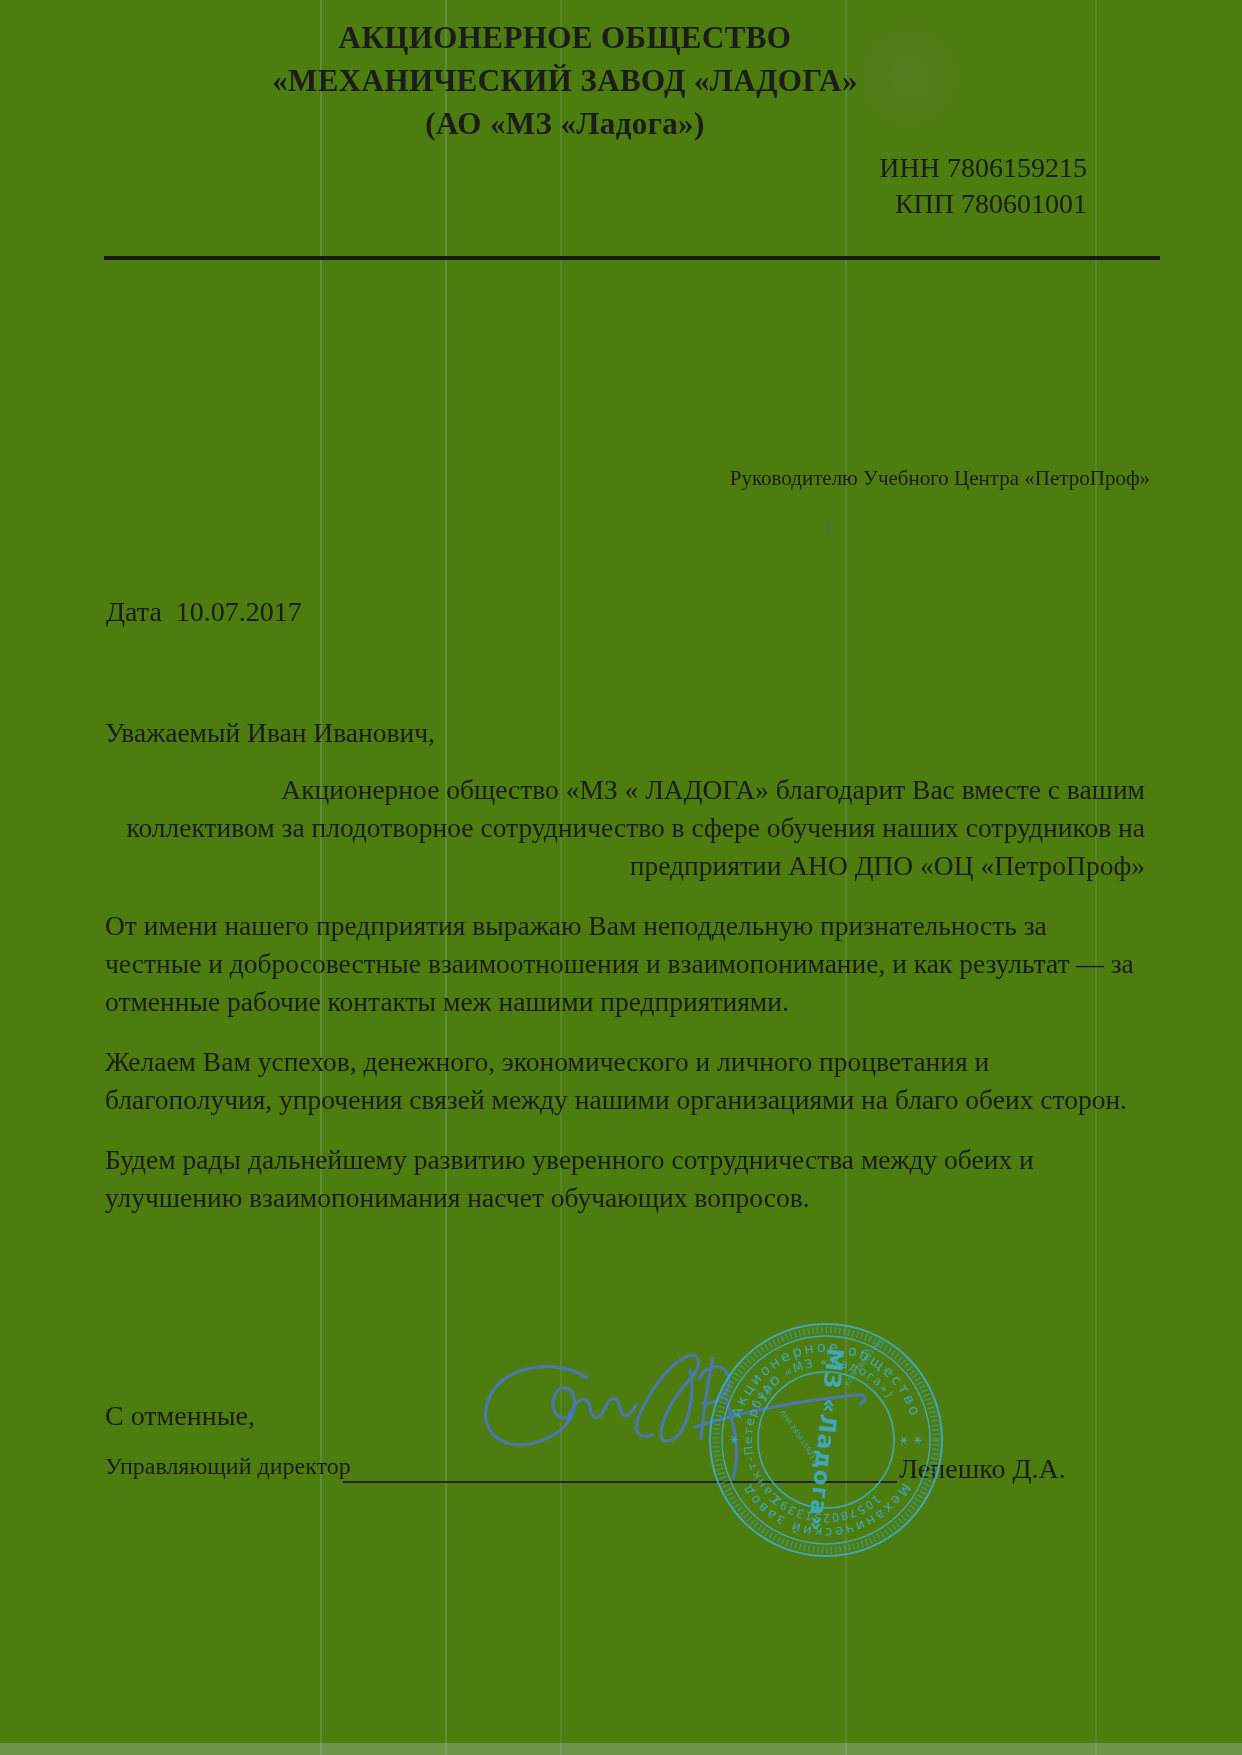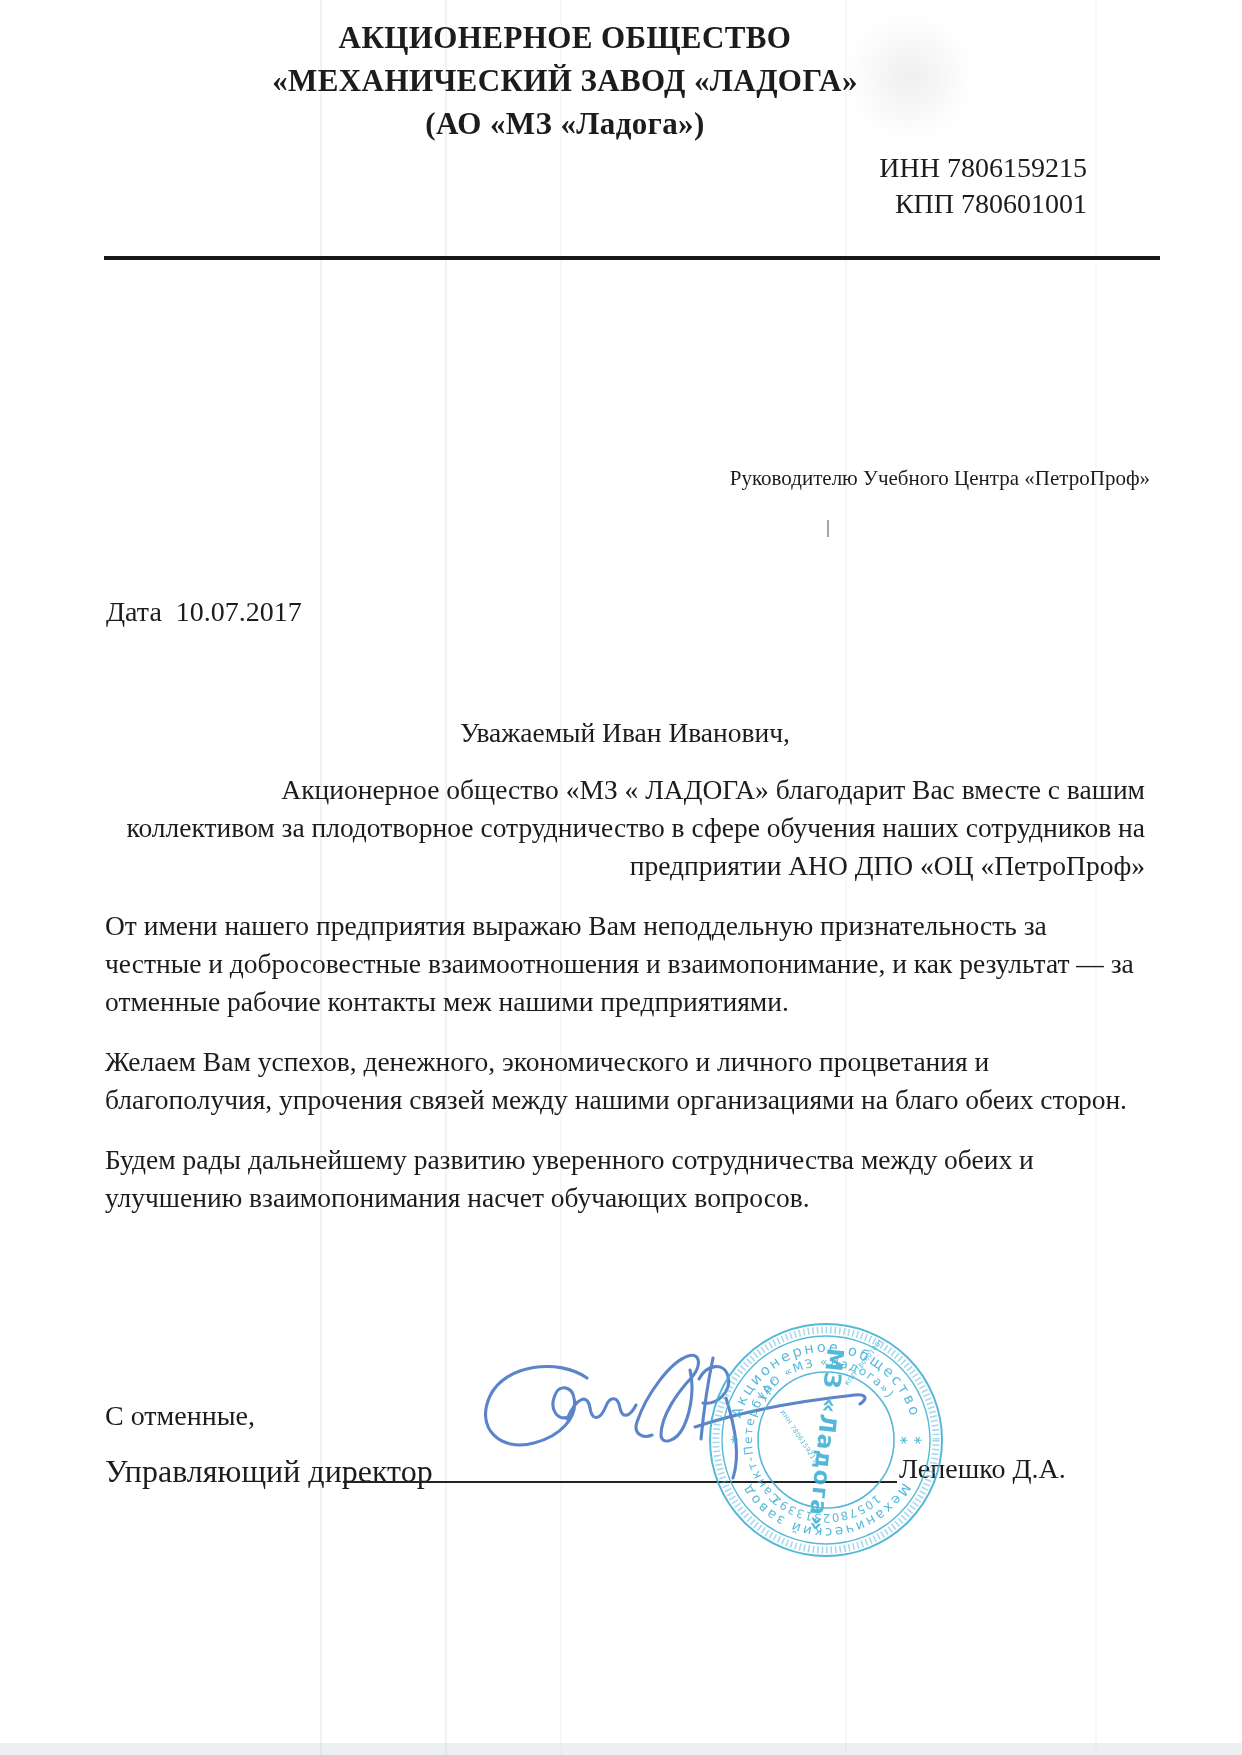--- a/index.html
+++ b/index.html
@@ -1,20 +1,20 @@
 <!DOCTYPE html>
 <html lang="ru"><head>
 <meta charset="utf-8">
 <style>
   html,body{margin:0;padding:0;background:#e8e8e8;}
   .page{
     position:relative;
     width:1242px;height:1755px;
     margin:0 auto;
-    background:#ffffff;
+    background:#4d7c0f;
     overflow:hidden;
     font-family:"Liberation Serif","DejaVu Serif",serif;
     color:#1c1c1c;
   }
   
   .scan-line{position:absolute;top:0;bottom:0;width:2px;background:rgba(170,205,220,.22);}
   .scan-bottom{position:absolute;left:0;right:0;bottom:0;height:12px;background:rgba(195,205,212,.30);}
   .scan-smudge{position:absolute;left:845px;top:12px;width:130px;height:130px;
     background:radial-gradient(closest-side,rgba(120,125,130,.12),rgba(120,125,130,0));}
   .scan-tick{position:absolute;left:827px;top:520px;width:2px;height:17px;background:rgba(90,95,100,.55);}
@@ -26,26 +26,26 @@
   .addr-right{position:absolute;right:155px;top:150px;font-size:28px;line-height:36px;text-align:right;}
 
   .header-rule{position:absolute;left:104px;top:256px;width:1056px;height:4px;background:#181818;}
 
   .recipient{position:absolute;right:92px;top:466px;font-size:21px;}
 
   .date-line{position:absolute;left:106px;top:596px;font-size:28px;}
   .date-line .val{margin-left:14px;text-align:right;}
 
   .body-block{position:absolute;left:105px;top:714px;width:1040px;font-size:27.5px;line-height:38px;}
-  .body-block .salutation{margin:0 0 19px 0;text-align:center;}
+  .body-block .salutation{margin:0 0 19px 0;}
   .body-block p{margin:0 0 22px 0;}
   .body-block p.indent{text-indent:74px;text-align:right;}
 
   .regards{position:absolute;left:105px;top:1400px;font-size:28px;}
-  .position-line{position:absolute;left:105px;top:1453px;font-size:32px;}
+  .position-line{position:absolute;left:105px;top:1453px;font-size:24px;}
   .sig-underline{position:absolute;left:343px;top:1481px;width:554px;height:2px;background:#232323;}
   .signer-name{position:absolute;left:899px;top:1453px;font-size:28px;text-align:right;}
 
   .signature-svg{position:absolute;left:455px;top:1338px;pointer-events:none;}
   .stamp-svg{position:absolute;left:706px;top:1320px;pointer-events:none;opacity:.88;}
   .stamp-svg text{font-family:"DejaVu Sans","Liberation Sans",sans-serif;}
   .ring-text{font-size:14.5px;letter-spacing:2.6px;}
   .ring-text-b{font-size:13.5px;letter-spacing:2.2px;}
   .inner-ring-text{font-size:12px;letter-spacing:1.6px;}
   .ogrn-text{font-size:11.5px;letter-spacing:1.2px;}

